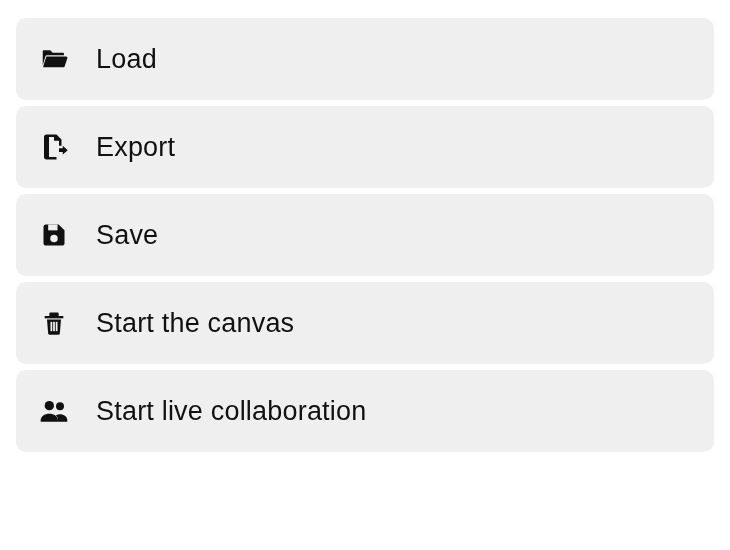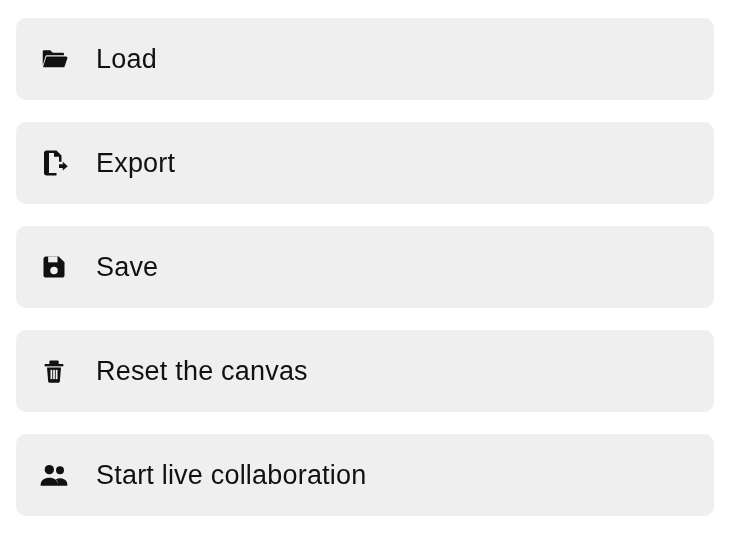--- a/index.html
+++ b/index.html
@@ -6,21 +6,21 @@
     body {
       font-family: -apple-system, BlinkMacSystemFont, "Segoe UI", Helvetica, Arial, sans-serif;
       background: #ffffff;
       width: 730px;
       height: 550px;
       padding: 18px 16px;
     }
     .menu-list {
       display: flex;
       flex-direction: column;
-      gap: 22px;
+      gap: 6px;
     }
     .menu-item {
       background: #efefef;
       border-radius: 10px;
       height: 82px;
       display: flex;
       align-items: center;
       padding: 0 22px;
       cursor: pointer;
     }
@@ -81,21 +81,21 @@
     <span class="icon">
       <svg viewBox="0 0 24 24" width="28" height="28" fill="#111">
         <path d="M4 6h16v2H4z"></path>
         <path d="M9 3h6c.55 0 1 .45 1 1v2H8V4c0-.55.45-1 1-1z"></path>
         <path d="M6 9h12l-1 12c-.05.55-.5 1-1.05 1H8.05c-.55 0-1-.45-1.05-1L6 9z"></path>
         <rect x="9" y="11" width="1.5" height="8" fill="#efefef"></rect>
         <rect x="11.25" y="11" width="1.5" height="8" fill="#efefef"></rect>
         <rect x="13.5" y="11" width="1.5" height="8" fill="#efefef"></rect>
       </svg>
     </span>
-    <span class="label">Reset the canvas</span>
+    <span class="label">Start the canvas</span>
   </div>
 
   <div class="menu-item">
     <span class="icon">
       <svg viewBox="0 0 24 24" width="32" height="32" fill="#111">
         <circle cx="8.5" cy="8" r="3.5"></circle>
         <circle cx="16.5" cy="8.5" r="3"></circle>
         <path d="M2 19c0-3 3-5 6.5-5s6.5 2 6.5 5v1H2v-1z"></path>
         <path d="M15 20v-1c0-1.5-.6-2.8-1.6-3.8 1-.4 2-.7 3.1-.7 3 0 5.5 1.8 5.5 4.5v1H15z"></path>
       </svg>

